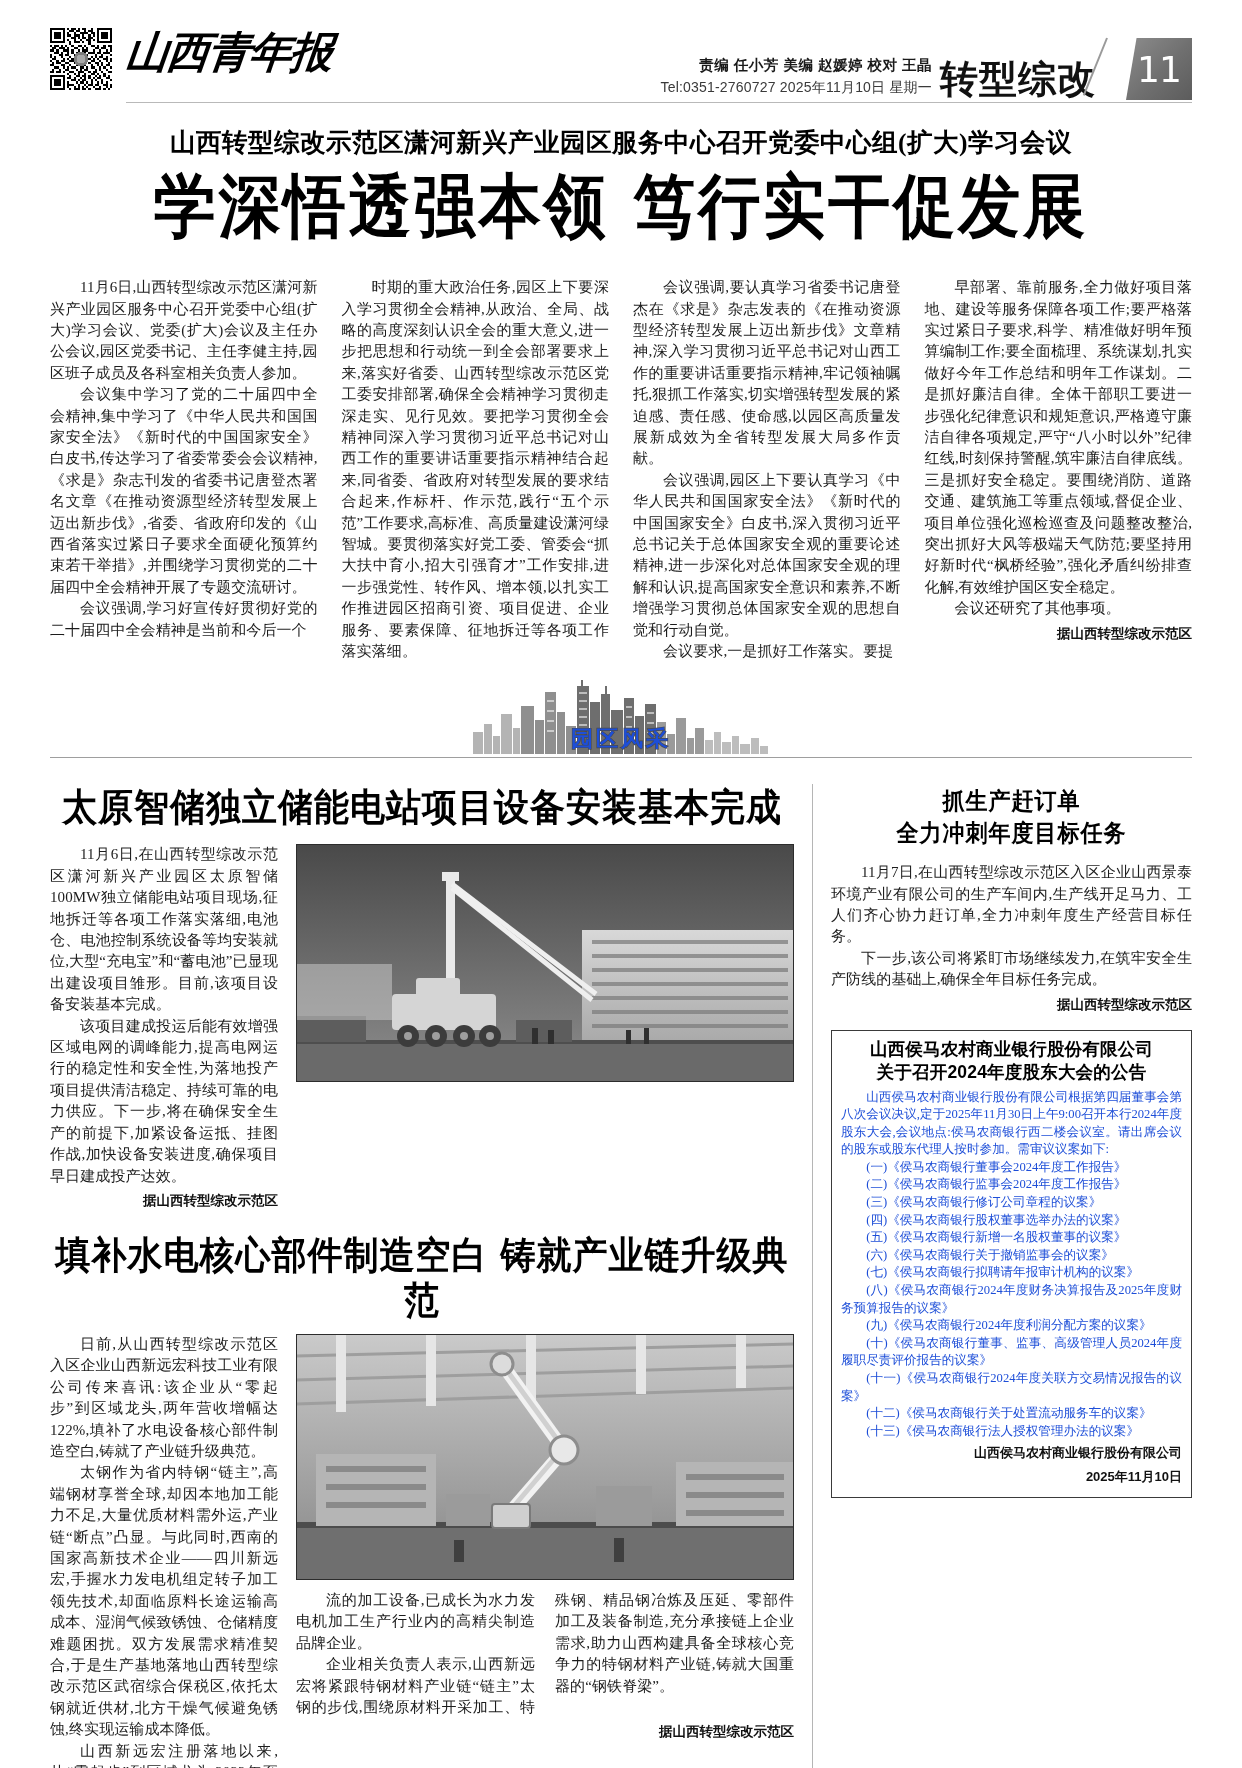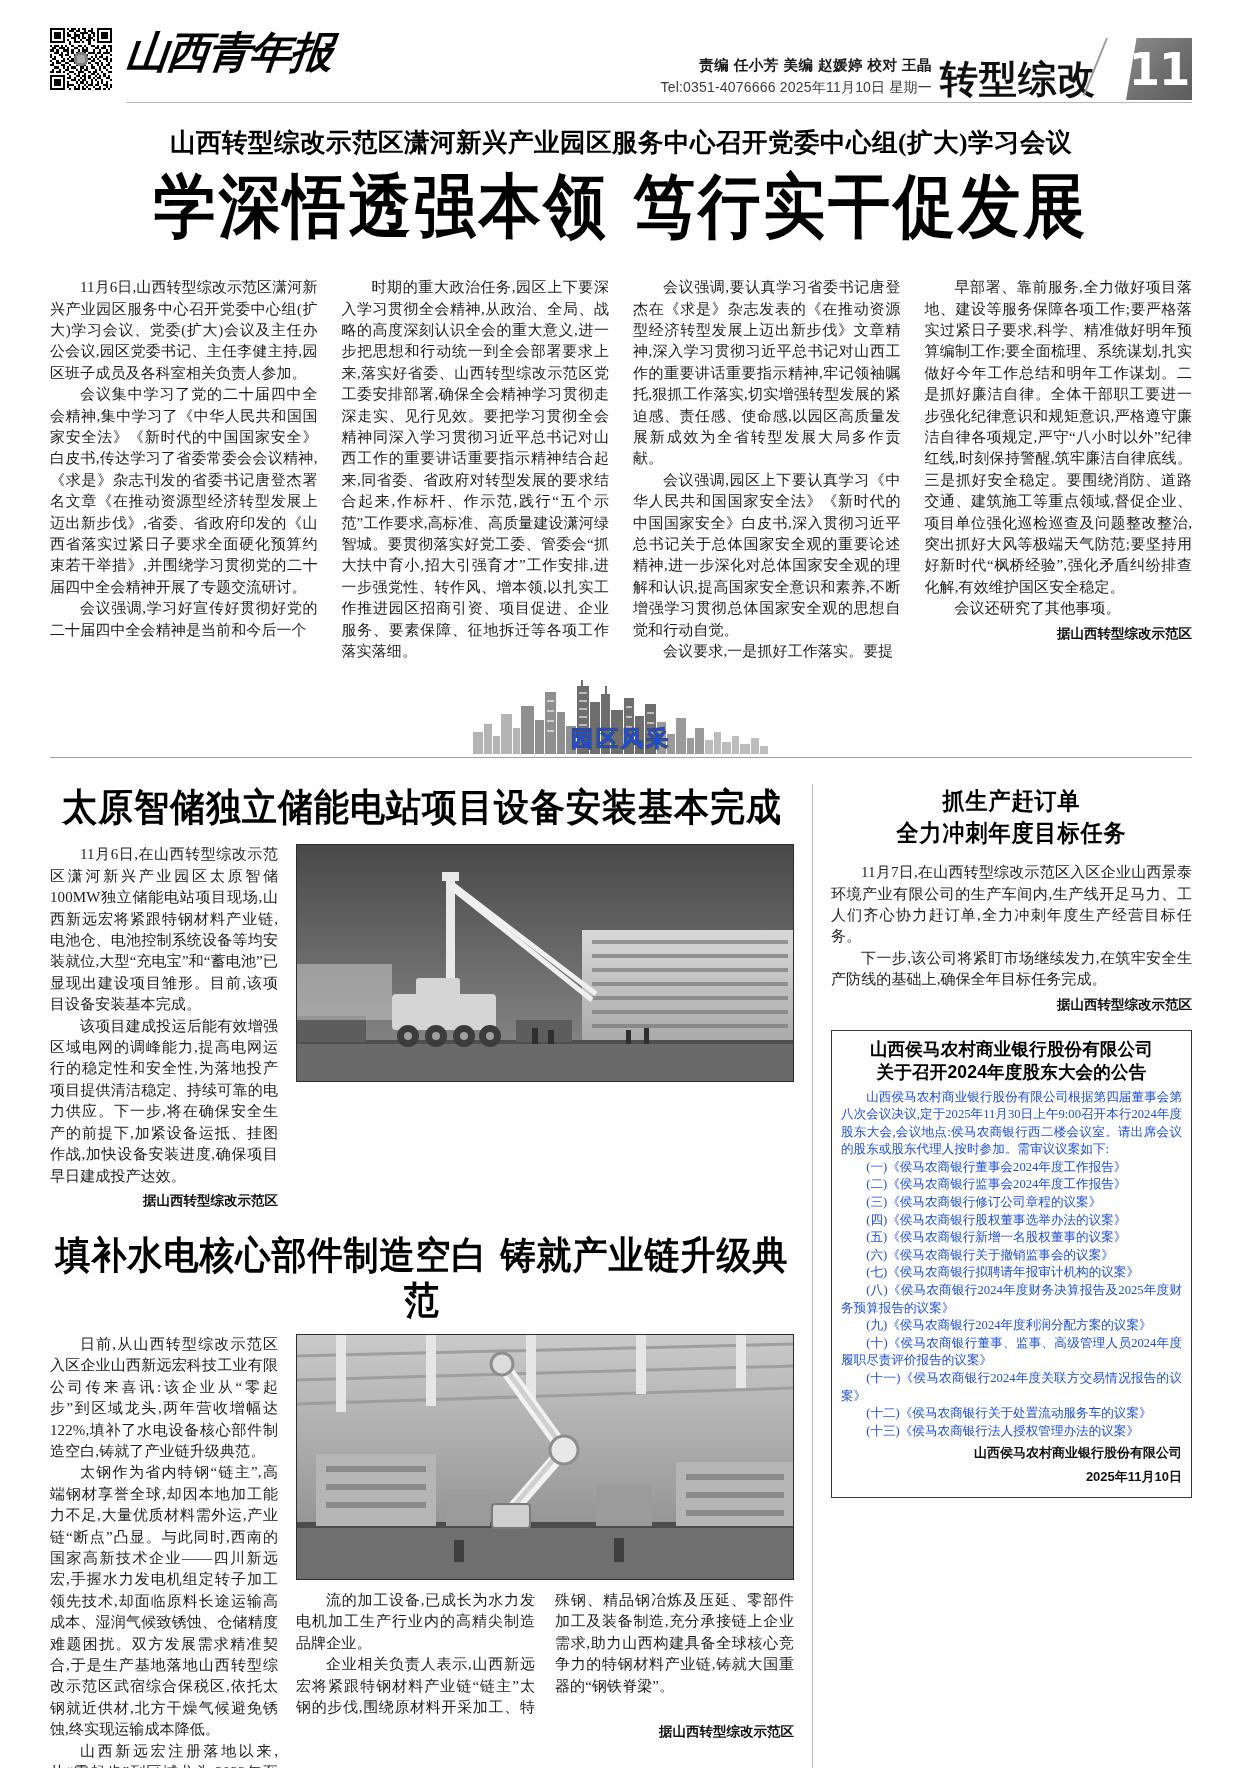--- a/index.html
+++ b/index.html
@@ -33,21 +33,21 @@
     padding-bottom: 2px; margin-right: 4px;
   }
   .pagenum-wrap { position: relative; width: 92px; height: 62px; flex: none; }
   .pagenum-slash { position: absolute; left: 6px; top: 0; width: 2px; height: 62px; background: #9a9a9a; transform: rotate(22deg); transform-origin: top; }
   .pagenum-box {
     position: absolute; right: 0; top: 0; width: 66px; height: 62px;
     background: linear-gradient(135deg,#8d8d8d 0%, #6f6f6f 55%, #5c5c5c 100%);
     clip-path: polygon(16% 0, 100% 0, 100% 100%, 0 100%);
     display: flex; align-items: center; justify-content: center;
   }
-  .pagenum-box span { color: #fff; font-family: "DejaVu Sans", sans-serif; font-weight: 700; font-size: 45px; letter-spacing: -1px; }
+  .pagenum-box span { color: #fff; font-family: "DejaVu Sans", sans-serif; font-weight: 400; font-size: 36px; letter-spacing: -1px; }
   .masthead-rule { height: 1px; background: #b9b9b9; margin: 0 0 0 76px; }
 
   
   .banner { position: relative; height: 34px; margin-top: 28px; display: flex; align-items: center; justify-content: center; }
   .banner-hatch {
     position: absolute; left: 0; right: 0; top: 6px; height: 22px;
     background: repeating-linear-gradient(72deg,#d2d2d2 0 2px,#ffffff 2px 6px);
     border-top: 1px solid #cfcfcf; border-bottom: 1px solid #cfcfcf;
   }
   .banner-label {
@@ -350,21 +350,21 @@
       </svg>
     </div>
 
     <div class="brand">
       <div class="brand-logo">山西青年报</div>
     </div>
 
     <div class="masthead-right">
       <div class="meta-block">
         <div class="meta-line1">责编 任小芳  美编 赵媛婷  校对 王晶</div>
-        <div class="meta-line2">Tel:0351-4076666    2025年11月10日  星期一</div>
+        <div class="meta-line2">Tel:0351-2760727    2025年11月10日  星期一</div>
       </div>
       <div class="section-name">转型综改</div>
       <div class="pagenum-wrap">
         <div class="pagenum-slash"></div>
         <div class="pagenum-box">
           <span>11</span>
         </div>
       </div>
     </div>
   </div>
@@ -472,21 +472,21 @@
   </div>
 
   <div class="lower">
 
     <div class="lower-left">
 
       <div class="story-head">太原智储独立储能电站项目设备安装基本完成</div>
       <div class="story-grid">
         <div class="narrow">
           <div class="bodytext">
-            <p>11月6日,在山西转型综改示范区潇河新兴产业园区太原智储100MW独立储能电站项目现场,山西新远宏将紧跟特钢材料产业链,电池仓、电池控制系统设备等均安装就位,大型“充电宝”和“蓄电池”已显现出建设项目雏形。目前,该项目设备安装基本完成。</p>
+            <p>11月6日,在山西转型综改示范区潇河新兴产业园区太原智储100MW独立储能电站项目现场,征地拆迁等各项工作落实落细,电池仓、电池控制系统设备等均安装就位,大型“充电宝”和“蓄电池”已显现出建设项目雏形。目前,该项目设备安装基本完成。</p>
             <p>该项目建成投运后能有效增强区域电网的调峰能力,提高电网运行的稳定性和安全性,为落地投产项目提供清洁稳定、持续可靠的电力供应。下一步,将在确保安全生产的前提下,加紧设备运抵、挂图作战,加快设备安装进度,确保项目早日建成投产达效。</p>
           </div>
           <div class="source">据山西转型综改示范区</div>
         </div>
         <div class="wide">
           <div class="photo" style="height:238px">
             <svg viewBox="0 0 498 238" preserveAspectRatio="none">
               <defs>
                 <linearGradient id="skyA" x1="0" y1="0" x2="0" y2="1">
                   <stop offset="0" stop-color="#494949"></stop>

